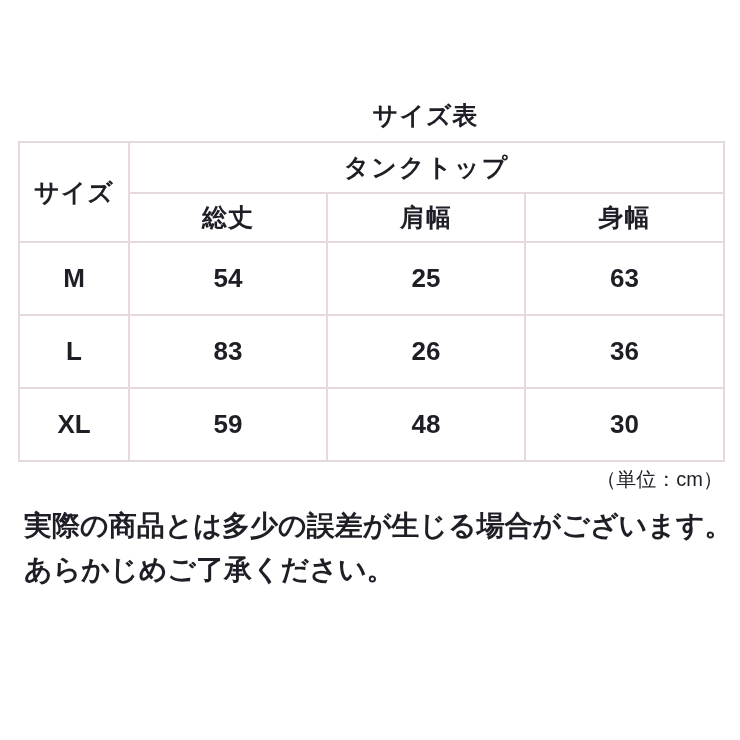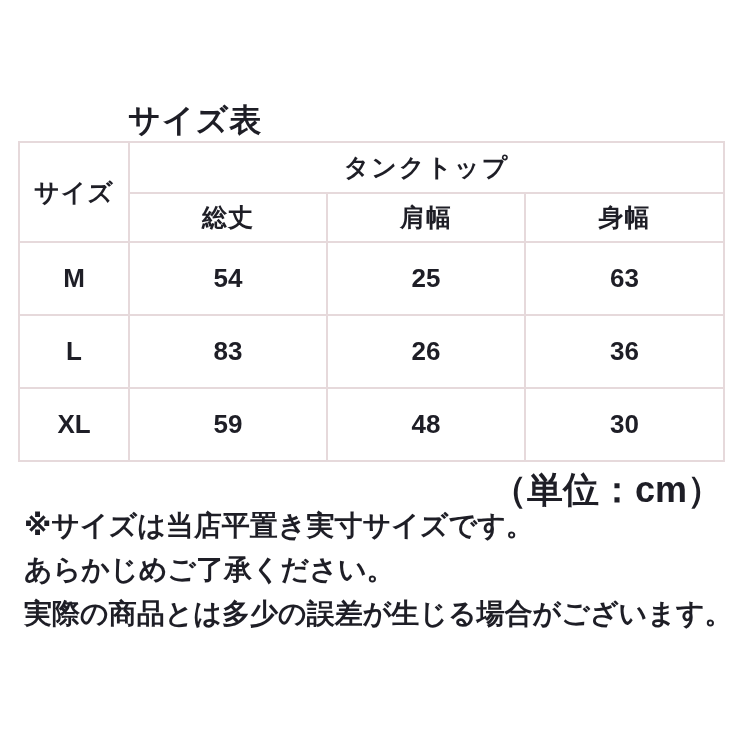--- a/index.html
+++ b/index.html
@@ -14,21 +14,22 @@
     background:var(--bg);
     color:var(--text);
     font-family:"Liberation Sans","DejaVu Sans",sans-serif;
     position:relative;
     overflow:hidden;
   }
   .page-title{
     position:absolute;
     left:128px; top:99px; width:595px;
     margin:0;
-    font-size:32px;
+    text-align:center;
+    font-size:25px;
     font-weight:bold;
     letter-spacing:1px;
   }
   table.size-table{
     position:absolute;
     left:18px; top:141px;
     width:705px;
     border-collapse:collapse;
     table-layout:fixed;
   }
@@ -43,22 +44,22 @@
   .size-table .row-group    { height:51px; font-size:25px; letter-spacing:2px; }
   .size-table .row-measures { height:49px; font-size:25px; letter-spacing:1px;margin-top:32px; }
   .size-table .row-data     { height:73px; }
   .size-table .corner-cell  { font-size:25px; letter-spacing:1px;border-radius:26px; }
   .size-table .size-cell    { font-size:26px; }
   .size-table .value-cell   { font-size:26px; }
   .unit-note{
     position:absolute;
     right:17px; top:466px;
     margin:0;
-    font-size:36px;
-    font-weight:bold;
+    font-size:20px;
+    font-weight:normal;
     text-align:right;
   }
   .notes{
     position:absolute;
     left:24px; top:504px;
     width:712px;
   }
   .notes p{
     margin:0;
     font-size:28px;
@@ -106,16 +107,15 @@
       <td class="value-cell">59</td>
       <td class="value-cell">48</td>
       <td class="value-cell">30</td>
     </tr>
   </tbody>
 </table>
 
 <p class="unit-note">（単位：cm）</p>
 
 <div class="notes">
-  <p>※サイズは当店平置き実寸サイズです。</p>
+  <p>実際の商品とは多少の誤差が生じる場合がございます。</p>
   <p>あらかじめご了承ください。</p>
-  <p>実際の商品とは多少の誤差が生じる場合がございます。</p>
 </div>
 
 </body></html>

